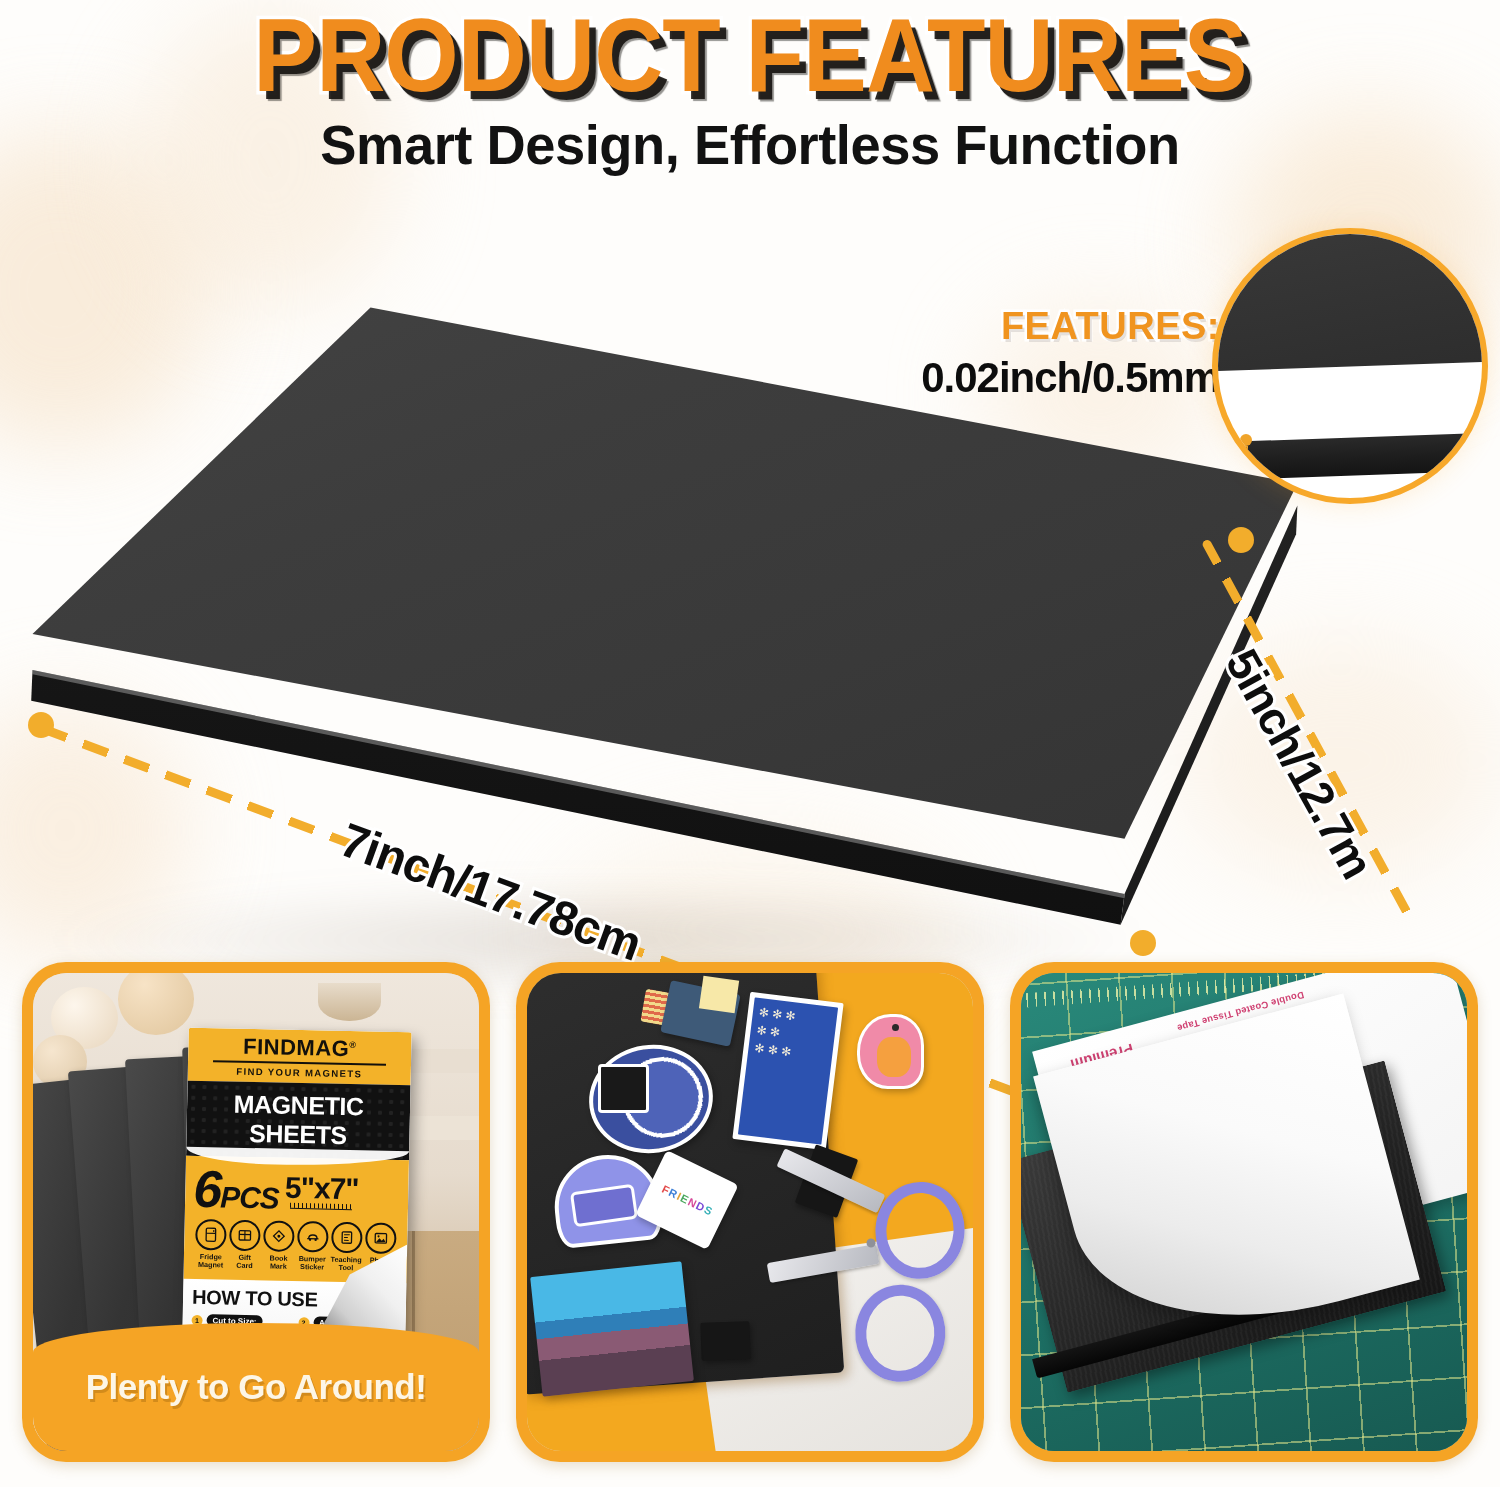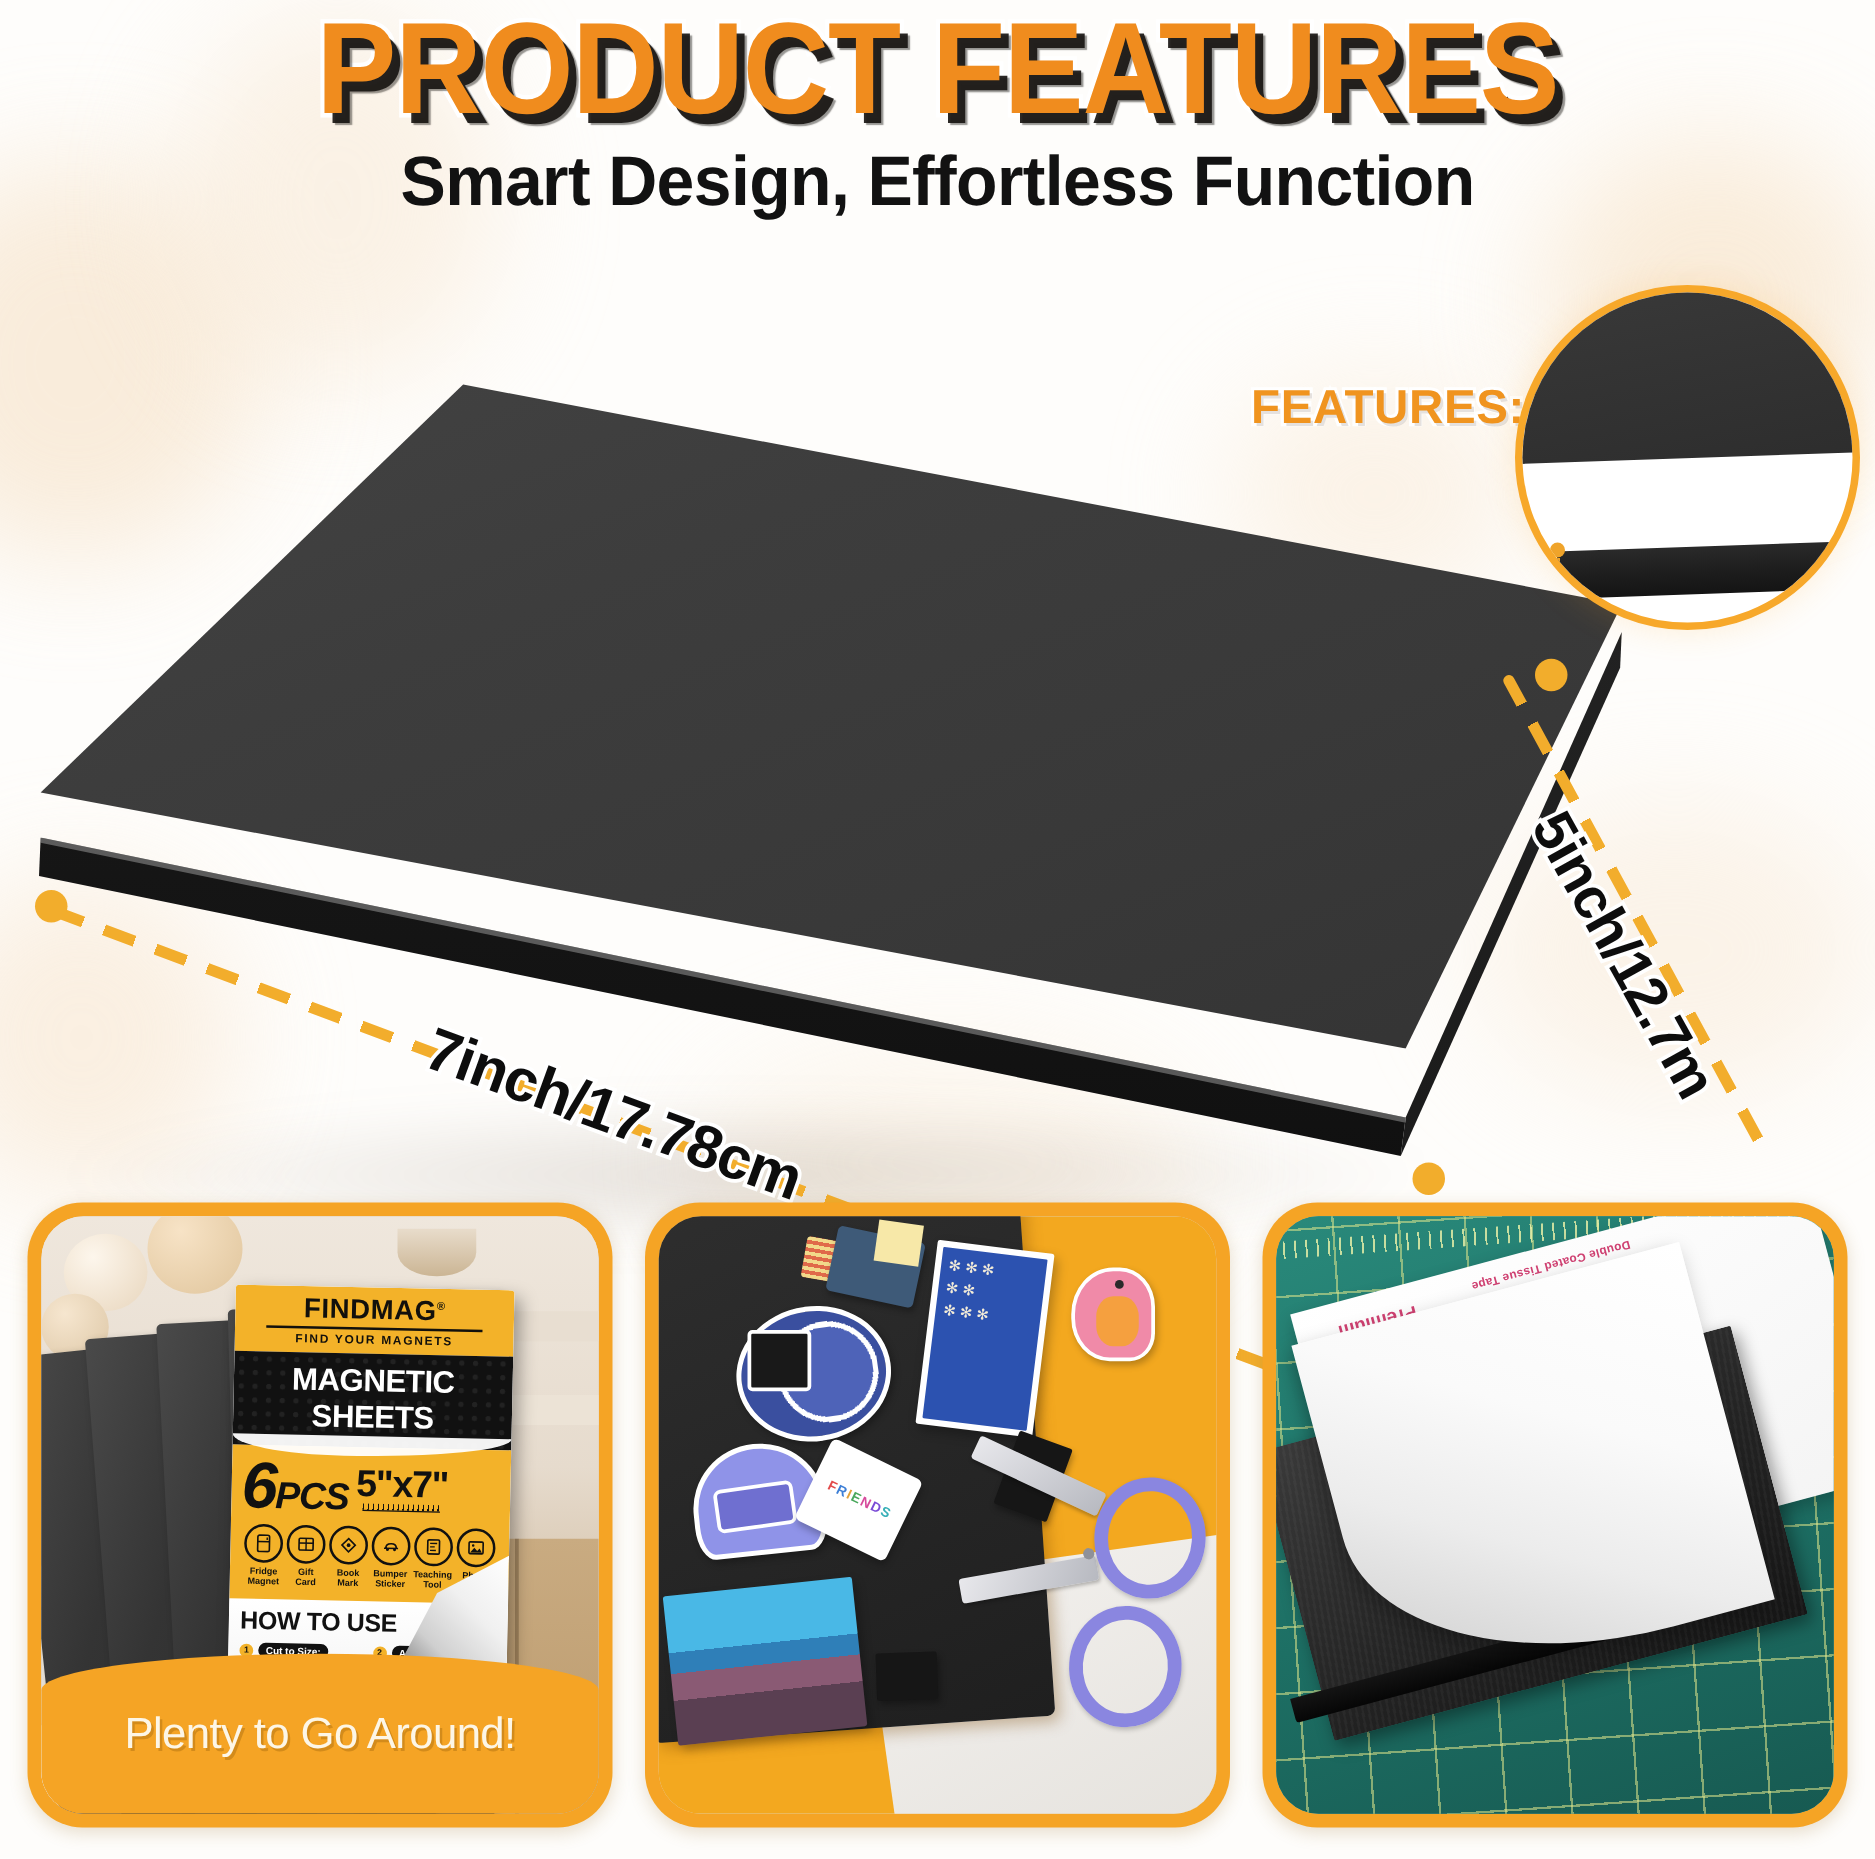--- a/index.html
+++ b/index.html
@@ -122,21 +122,21 @@
   .panel{position:relative;width:468px;height:500px;border-radius:44px;
     background:#f5a425;padding:11px;box-sizing:border-box;
     box-shadow:0 4px 14px rgba(150,110,40,.22);}
   .panel-inner{position:relative;width:100%;height:100%;border-radius:34px;overflow:hidden;background:#ddd;}
   .caption{
     position:absolute;left:0;right:0;bottom:0;height:128px;background:#f5a425;
     border-radius:58% 58% 0 0 / 34px 34px 0 0;
     display:flex;align-items:center;justify-content:center;text-align:center;z-index:6;
   }
   .caption span{
-    color:#fdf6e6;font-weight:400;font-size:35px;line-height:1.08;letter-spacing:-.5px;
+    color:#fdf6e6;font-weight:700;font-size:35px;line-height:1.08;letter-spacing:-.5px;
     text-shadow:2px 3px 0 rgba(150,95,10,.35);padding:0 14px;
   }
 
   
   .kitchen{position:absolute;inset:0;
     background:
       linear-gradient(180deg,#efe7dd 0%,#e6dbcd 42%,#d9c8b2 62%,#cbb79c 100%);}
   .k-shelf{position:absolute;left:58%;top:16%;width:42%;height:5%;background:#e8ded0;opacity:.9;}
   .k-shelf2{position:absolute;left:58%;top:30%;width:42%;height:5%;background:#ece3d6;opacity:.9;}
   .k-cab{position:absolute;left:56%;top:54%;width:44%;height:46%;
@@ -327,20 +327,21 @@
   <div class="dim dim-w"></div>
   <div class="dim dim-h"></div>
   <div class="dot-end de1"></div>
   <div class="dot-end de2"></div>
   <div class="dot-end de3"></div>
   <div class="dim-label lab-w">7inch/17.78cm</div>
   <div class="dim-label lab-h">5inch/12.7m</div>
 
   <div class="thick-wrap">
     <div class="thick-label">FEATURES:</div>
+    <div class="thick-value">0.02inch/0.5mm</div>
   </div>
 
   <div class="circle-inset">
     <div class="ci-top"></div>
     <div class="ci-edge"></div>
     <div class="ci-marker">
       <div class="dot t"></div>
         <div class="line"></div>
         <div class="dot b"></div>
     </div>

